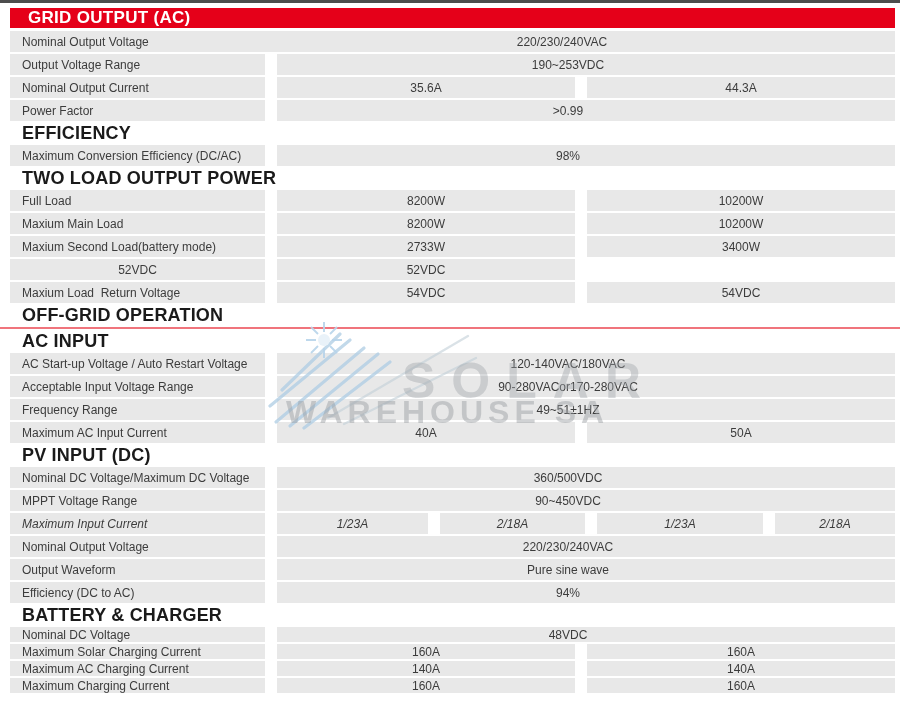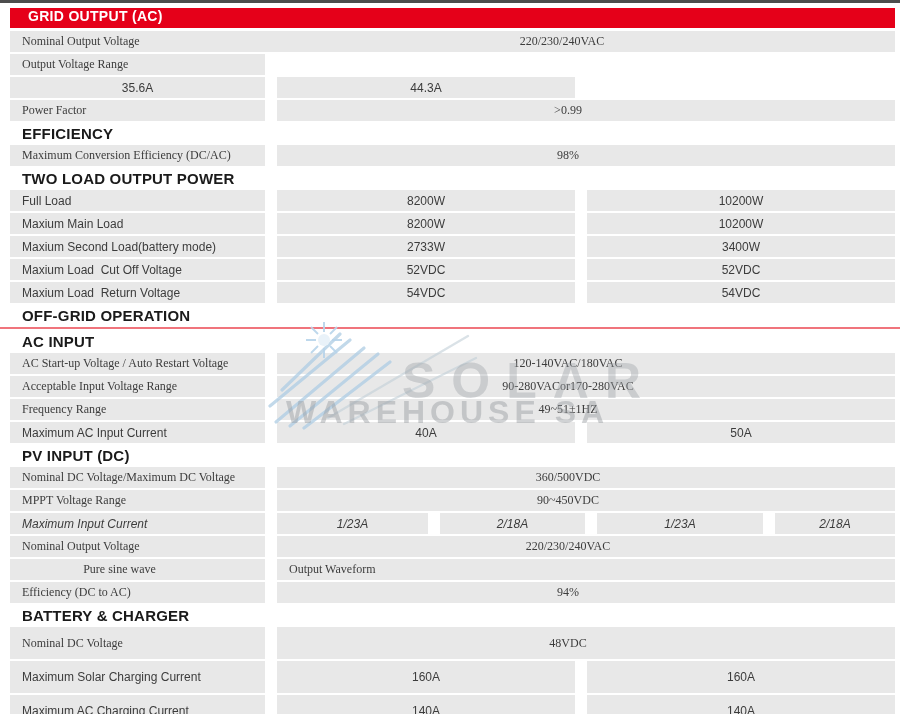--- a/index.html
+++ b/index.html
@@ -1,27 +1,27 @@
 <!DOCTYPE html>
 <html><head>
 <meta charset="utf-8">
 <style>
   html,body{margin:0;padding:0;background:#fff;}
   body{width:900px;height:714px;font-family:"Liberation Sans",sans-serif;overflow:hidden;}
   .page{position:relative;width:900px;height:714px;overflow:hidden;}
   .topline{height:3px;background:#4d4d4d;margin-bottom:5px;}
   .content{padding:0 5px 0 10px;}
-  .redbar{height:20px;background:#e50019;color:#ffffff;font-weight:bold;font-size:14px;
-          display:flex;align-items:flex-start;padding-left:18px;margin-bottom:3px;letter-spacing:.3px;}
-  .sec{height:20px;display:flex;align-items:center;font-weight:bold;font-size:15px;
+  .redbar{height:20px;background:#e50019;color:#ffffff;font-weight:bold;font-size:17px;
+          display:flex;align-items:center;padding-left:18px;margin-bottom:3px;letter-spacing:.3px;}
+  .sec{height:20px;display:flex;align-items:center;font-weight:bold;font-size:18px;
        color:#1a1a1a;padding-left:12px;margin:0 0 2px 0;letter-spacing:.2px;text-align:right;}
   .redline{height:2px;background:#f0747c;margin:0 -5px 2px -10px;}
   .row{display:grid;gap:12px;margin-bottom:2px;height:21px;background:#fff;}
-  .row.short{height:32px;}
-  .t-span{grid-template-columns:255px 1fr;font-family:Liberation Serif, serif;}
+  .row.short{height:15px;}
+  .t-span{grid-template-columns:255px 1fr;}
   .t-span.nodiv{gap:0;}
   .t-two{grid-template-columns:255px 298px 1fr;}
   .t-four{grid-template-columns:255px 151px 145px 166px 1fr;font-style:italic;}
   .cell{background:#e8e8e8;display:flex;align-items:center;font-size:12px;color:#3c3c3c;overflow:hidden;}
   .cell.label{padding-left:12px;white-space:pre;}
   .cell.val{justify-content:center;text-align:center;}
   .t-span .cell.val{padding-right:36px;}
   
   .wm{position:absolute;pointer-events:none;z-index:5;}
   .wm-sun{left:268px;top:318px;width:210px;height:112px;}
@@ -41,22 +41,24 @@
     <div class="redbar">
       <span>GRID OUTPUT (AC)</span>
     </div>
 
     <div class="row t-span nodiv">
       <div class="cell label">Nominal Output Voltage</div>
       <div class="cell val">220/230/240VAC</div>
     </div>
     <div class="row t-span">
       <div class="cell label">Output Voltage Range</div>
-    </div>
-    <div class="row t-two">
+      <div class="cell val">190~253VDC</div>
+    </div>
+    <div class="row t-two">
+      <div class="cell label">Nominal Output Current</div>
       <div class="cell val">35.6A</div>
       <div class="cell val">44.3A</div>
     </div>
     <div class="row t-span">
       <div class="cell label">Power Factor</div>
       <div class="cell val">&gt;0.99</div>
     </div>
 
     <div class="sec">EFFICIENCY</div>
     <div class="row t-span">
@@ -74,21 +76,20 @@
       <div class="cell label">Maxium Main Load</div>
       <div class="cell val">8200W</div>
       <div class="cell val">10200W</div>
     </div>
     <div class="row t-two">
       <div class="cell label">Maxium Second Load(battery mode)</div>
       <div class="cell val">2733W</div>
       <div class="cell val">3400W</div>
     </div>
     <div class="row t-two">
-      <div class="cell label">Maxium Load  Cut Off Voltage</div>
       <div class="cell val">52VDC</div>
       <div class="cell val">52VDC</div>
     </div>
     <div class="row t-two">
       <div class="cell label">Maxium Load  Return Voltage</div>
       <div class="cell val">54VDC</div>
       <div class="cell val">54VDC</div>
     </div>
 
     <div class="sec">OFF-GRID OPERATION</div>
@@ -128,22 +129,22 @@
       <div class="cell val">2/18A</div>
       <div class="cell val">1/23A</div>
       <div class="cell val">2/18A</div>
     </div>
 
     <div class="row t-span">
       <div class="cell label">Nominal Output Voltage</div>
       <div class="cell val">220/230/240VAC</div>
     </div>
     <div class="row t-span">
+      <div class="cell label">Output Waveform</div>
       <div class="cell val">Pure sine wave</div>
-      <div class="cell label">Output Waveform</div>
     </div>
     <div class="row t-span">
       <div class="cell label">Efficiency (DC to AC)</div>
       <div class="cell val">94%</div>
     </div>
 
     <div class="sec">BATTERY &amp; CHARGER</div>
     <div class="row t-span short">
       <div class="cell label">Nominal DC Voltage</div>
       <div class="cell val">48VDC</div>

